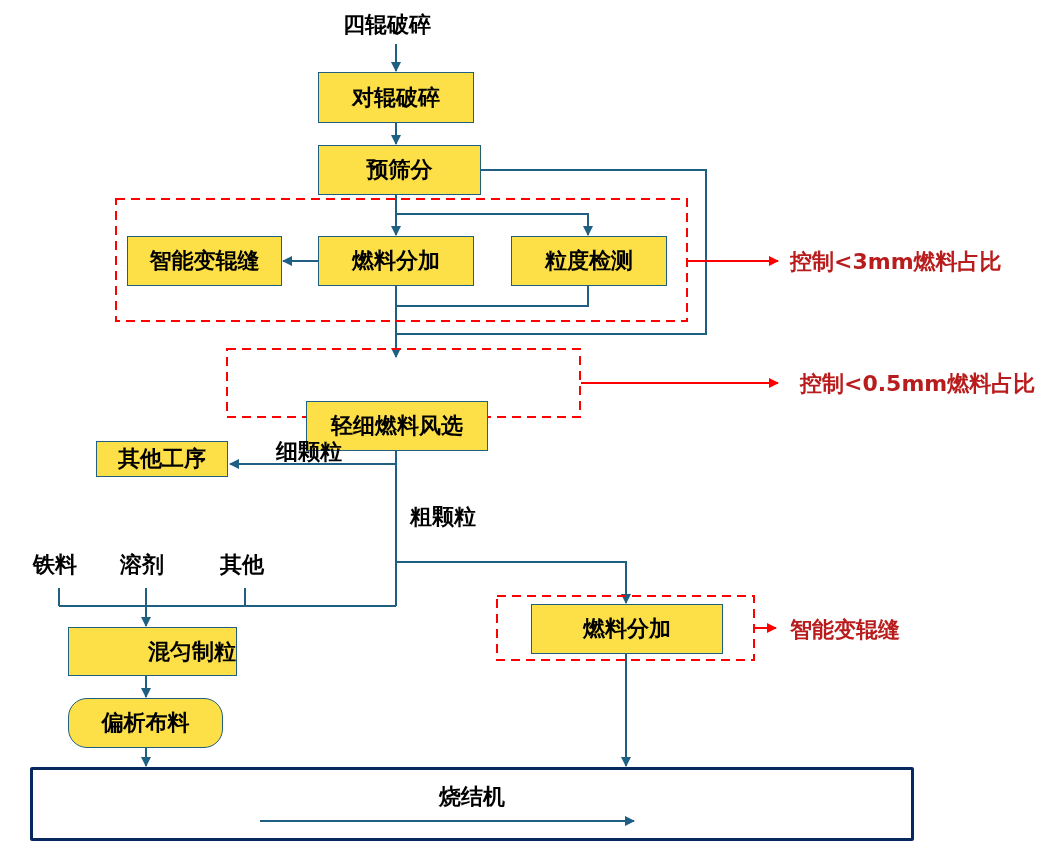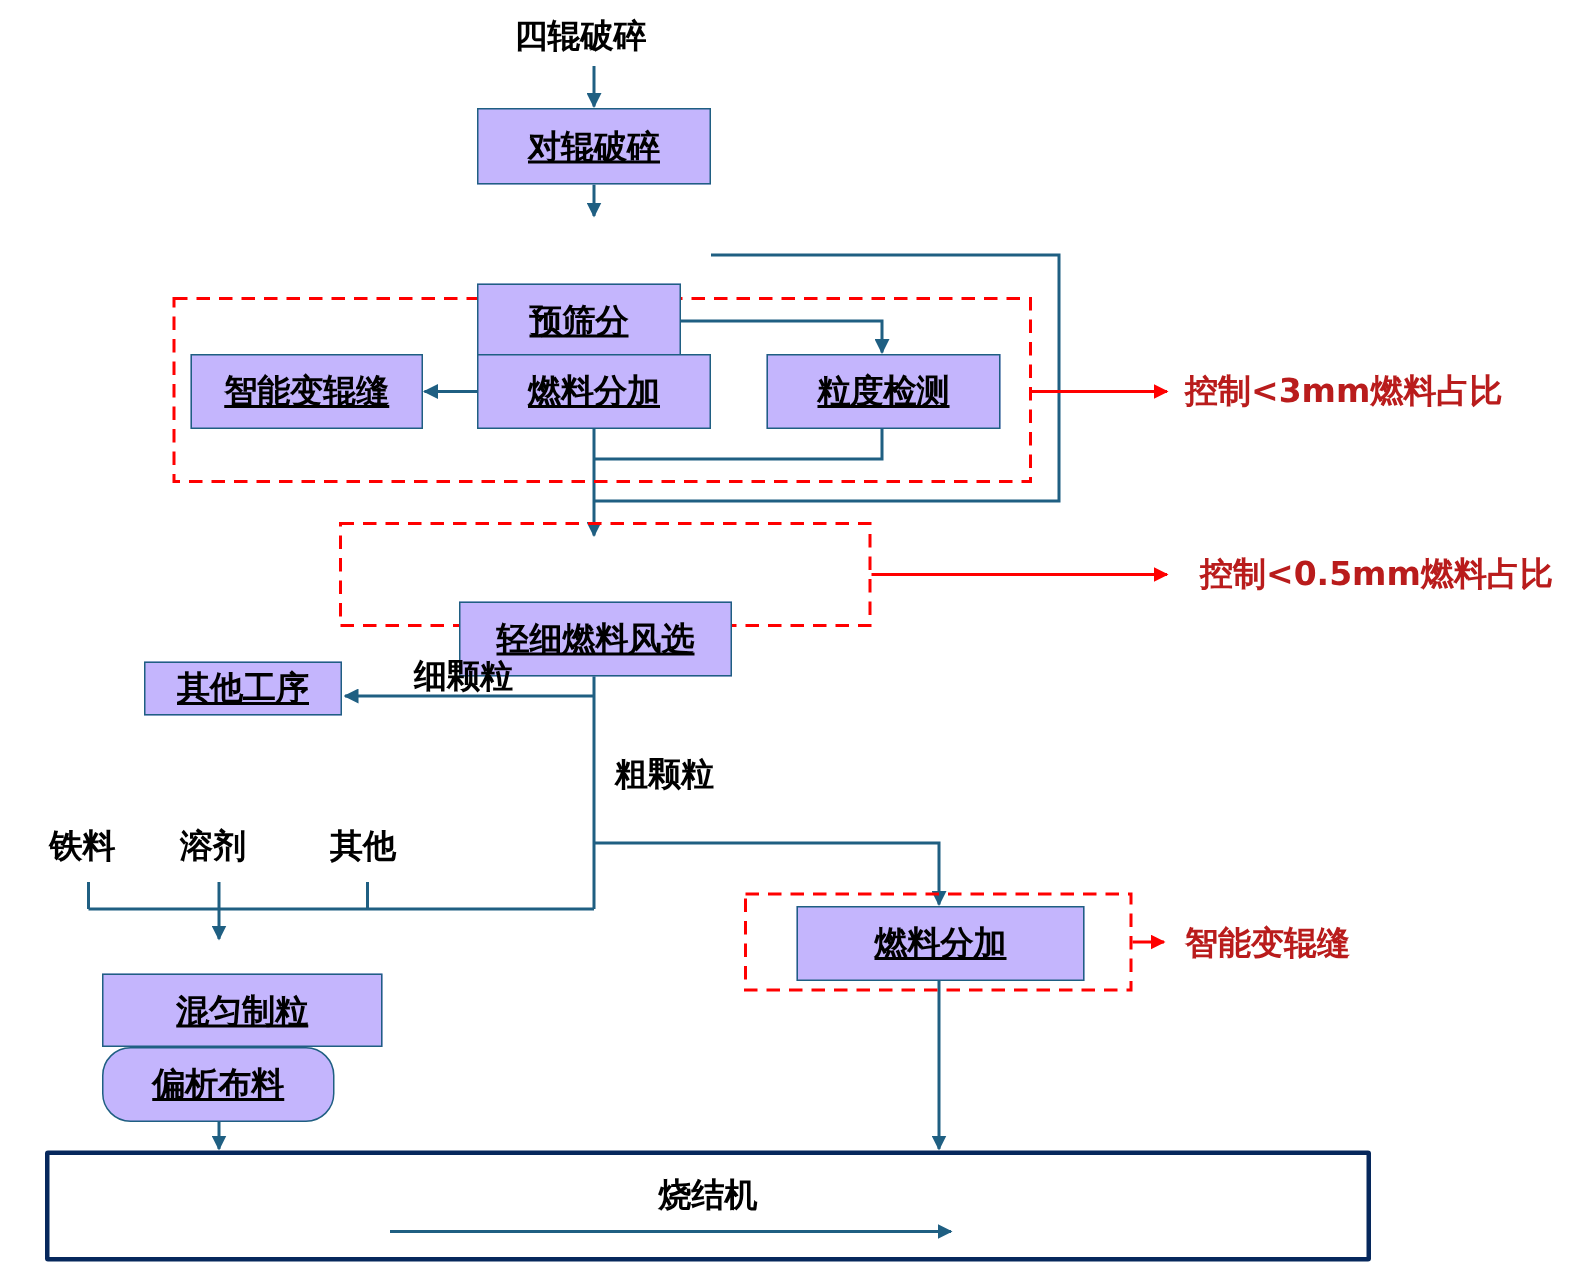--- a/index.html
+++ b/index.html
@@ -1,21 +1,21 @@
 <!DOCTYPE html>
 <html><head>
 <meta charset="utf-8">
 <style>
   html, body { margin:0; padding:0; background:#ffffff; }
   body { width:1064px; height:850px; position:relative; overflow:hidden;
          font-family: "DejaVu Sans", "Liberation Sans", sans-serif; }
   #canvas { position:absolute; left:0; top:0; }
   .node { position:absolute; box-sizing:border-box; border:1.5px solid #1f5f82;
-          background:#c4b5fd; display:flex; align-items:center; justify-content:center;
-          font-weight:bold; font-size:22px; color:#000;text-decoration:underline; }
+          background:#fde047; display:flex; align-items:center; justify-content:center;
+          font-weight:bold; font-size:22px; color:#000; }
   .lbl { position:absolute; font-weight:bold; font-size:22px; color:#000; white-space:nowrap; line-height:1; }
   .red { color:#b91c1c; }
   .sinter { position:absolute; box-sizing:border-box; border:3.5px solid #06285c; border-radius:2px;
             left:30px; top:767px; width:884px; height:74px; }
   .sinter-label { position:absolute; left:0; right:0; top:12px; text-align:center; font-weight:bold; font-size:22px; }
 </style>
 </head>
 <body>
 
 <svg id="canvas" width="1064" height="850">
@@ -61,39 +61,39 @@
     <line x1="581" y1="383" x2="778" y2="383" marker-end="url(#ar)"></line>
     <line x1="755" y1="628" x2="776" y2="628" marker-end="url(#ar)"></line>
   </g>
 </svg>
 
 <div class="lbl" style="left:343px; top:14px;">四辊破碎</div>
 
 <div class="node" style="left:318px; top:72px; width:156px; height:51px;">
     <span>对辊破碎</span>
   </div>
-<div class="node" style="left:318px; top:145px; width:136px; height:50px;margin-top:44px;">
+<div class="node" style="left:318px; top:145px; width:163px; height:50px;">
     <span>预筛分</span>
   </div>
 <div class="node" style="left:127px; top:236px; width:155px; height:50px;">
     <span>智能变辊缝</span>
   </div>
 <div class="node" style="left:318px; top:236px; width:156px; height:50px;">
     <span>燃料分加</span>
   </div>
 <div class="node" style="left:511px; top:236px; width:156px; height:50px;">
     <span>粒度检测</span>
   </div>
 <div class="node" style="left:306px; top:358px; width:182px; height:50px;margin-top:43px;">
     <span>轻细燃料风选</span>
   </div>
 <div class="node" style="left:96px; top:441px; width:132px; height:36px;">
     <span>其他工序</span>
   </div>
-<div class="node" style="left:68px; top:649px; width:187px; height:49px;">
+<div class="node" style="left:68px; top:627px; width:169px; height:49px;justify-content:flex-end;">
     <span>混匀制粒</span>
   </div>
 <div class="node" style="left:68px; top:698px; width:155px; height:50px;border-radius:19px;">
     <span>偏析布料</span>
   </div>
 <div class="node" style="left:531px; top:604px; width:192px; height:50px;">
     <span>燃料分加</span>
   </div>
 
 <div class="sinter">

